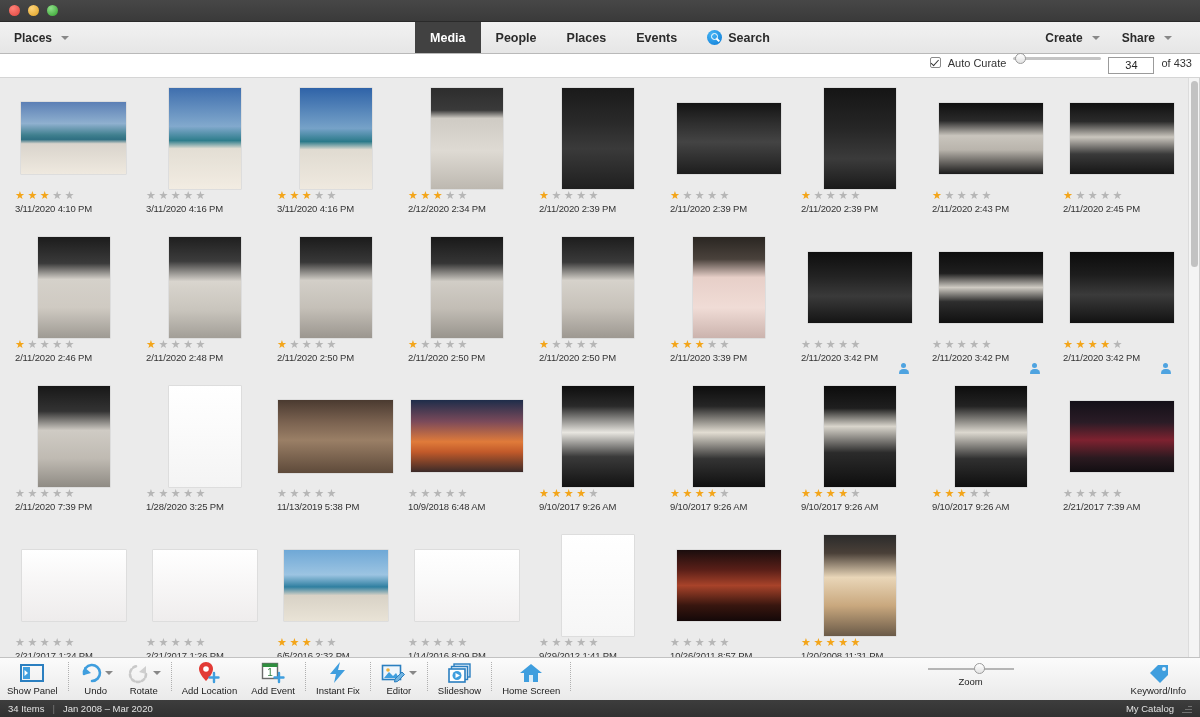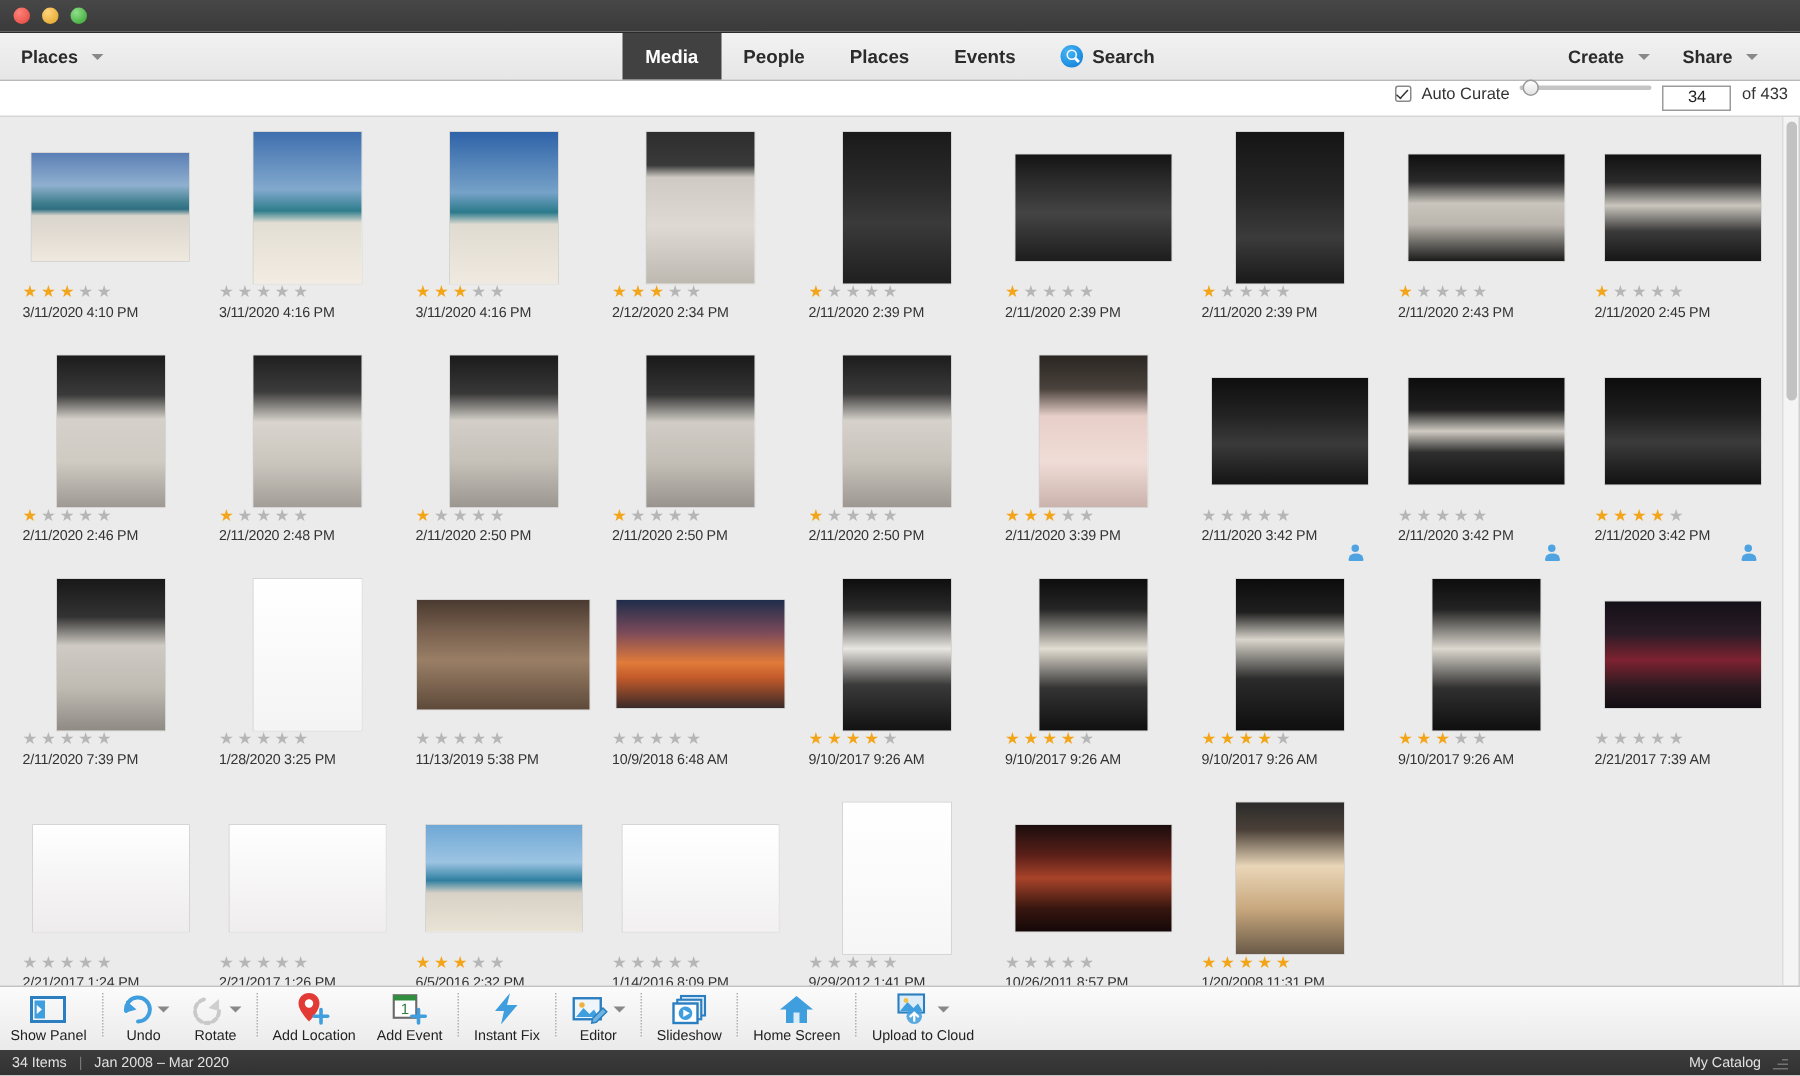--- a/index.html
+++ b/index.html
@@ -923,34 +923,38 @@
         <div class="bb-item">
           <div class="bb-icon">
             <svg width="24" height="22" viewBox="0 0 24 22">
               <path d="M12 2 L23 11 L19 11 L19 20 L5 20 L5 11 L1 11 Z" fill="#3f9ede"></path>
               <rect x="10" y="13" width="4" height="7" fill="#d9ecf8"></rect>
             </svg>
           </div>
           <div class="bb-label">Home Screen</div>
         </div>
         <div class="sep"></div>
-        <div class="bb-item">
-          <div class="bb-icon">
-            <svg width="26" height="23" viewBox="0 0 26 23">
-              <rect x="2" y="2" width="17" height="12" fill="#dcecf8" stroke="#2b7fc0" stroke-width="1.4"></rect>
-              <path d="M3 13 L8 7 L12 11 L15 8 L18 13 Z" fill="#3f9ede"></path>
-              <circle cx="7" cy="6" r="1.6" fill="#f2c24a"></circle>
-              <circle cx="12.5" cy="16.5" r="5.2" fill="#3f9ede" opacity="0.85"></circle>
-              <path d="M12.5 19.5 v-5 M10 16.6 L12.5 14.2 L15 16.6" stroke="#fff" stroke-width="1.5" fill="none" stroke-linecap="round"></path>
-            </svg>
-            <span class="caret" style="margin-left: 2px;"></span>
-          </div>
-          <div class="bb-label">Upload to Cloud</div>
-        </div>
       </div>
+    <div class="bb-right">
+      <div class="zoomgrp">
+        <div class="zoom-track">
+          <div class="zoom-knob"></div>
+        </div>
+        <div class="bb-label">Zoom</div>
+      </div>
+      <div class="bb-item" style="padding-right:14px;">
+        <div class="bb-icon">
+          <svg width="23" height="21" viewBox="0 0 23 21">
+            <path d="M3 11 L11 3 L21 3 L21 13 L13 21 Z" fill="#3f9ede"></path>
+            <circle cx="17" cy="7" r="2" fill="#ffffff" opacity="0.85"></circle>
+          </svg>
+        </div>
+        <div class="bb-label">Keyword/Info</div>
+      </div>
+    </div>
   </div>
 
   <div class="statusbar">
     <span>34 Items</span>
     <span class="status-sep">|</span>
     <span>Jan 2008 – Mar 2020</span>
     <span class="status-right">
       <span>My Catalog</span>
       <span class="resize-grip">
         <i style="top:2px;width:40%"></i>

